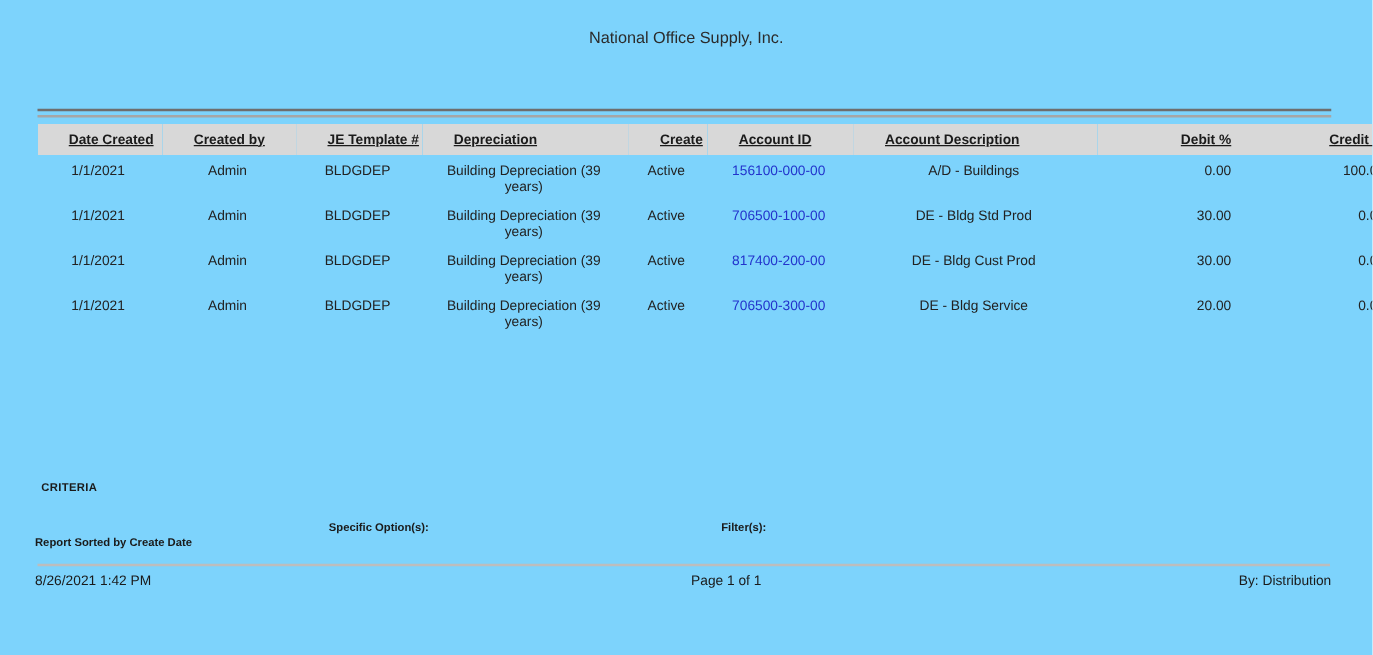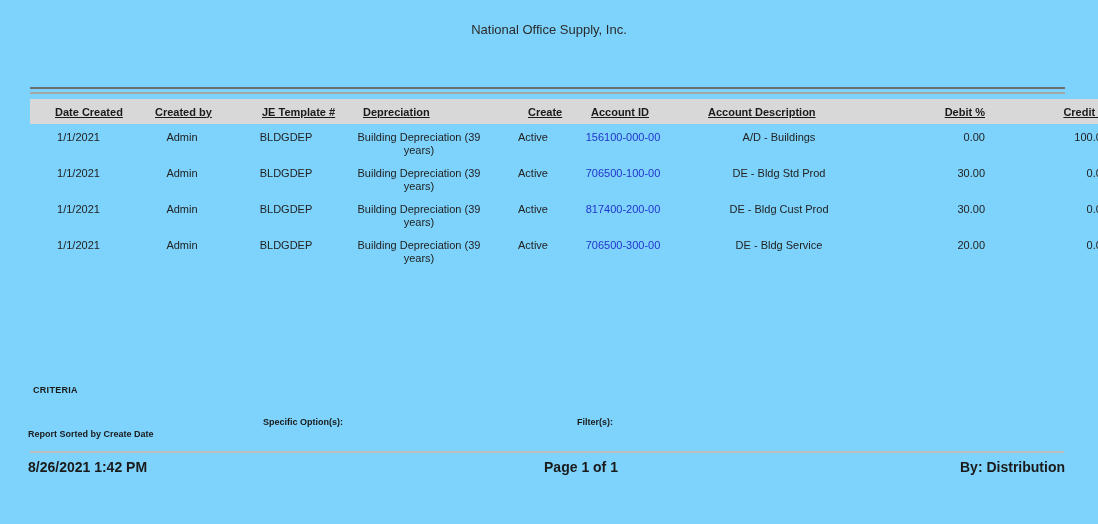--- a/index.html
+++ b/index.html
@@ -66,21 +66,21 @@
   }
   .criteria-sort { position: absolute; left: 28px; top: 12px; }
   .criteria-specific { position: absolute; left: 263px; top: 0; }
   .criteria-filters { position: absolute; left: 577px; top: 0; }
   .rule-footer {
     position: absolute; top: 451px; left: 30px; width: 1034px; height: 2px;
     background: #bdbdbd;
   }
   .footer {
     position: absolute; top: 459px; left: 0; width: 100%; height: 14px;
-    font-size: 14px; font-weight: bold; color: #1a1a1a;
+    font-size: 11px; font-weight: normal; color: #1a1a1a;
   }
   .footer-left { position: absolute; left: 28px; top: 0; }
   .footer-center { position: absolute; left: 0; top: 0; width: 100%; text-align: center; padding-left: 32px; }
   .footer-right { position: absolute; right: 33px; top: 0; }
 </style>
 </head>
 <body>
 
 <div class="page">
 

